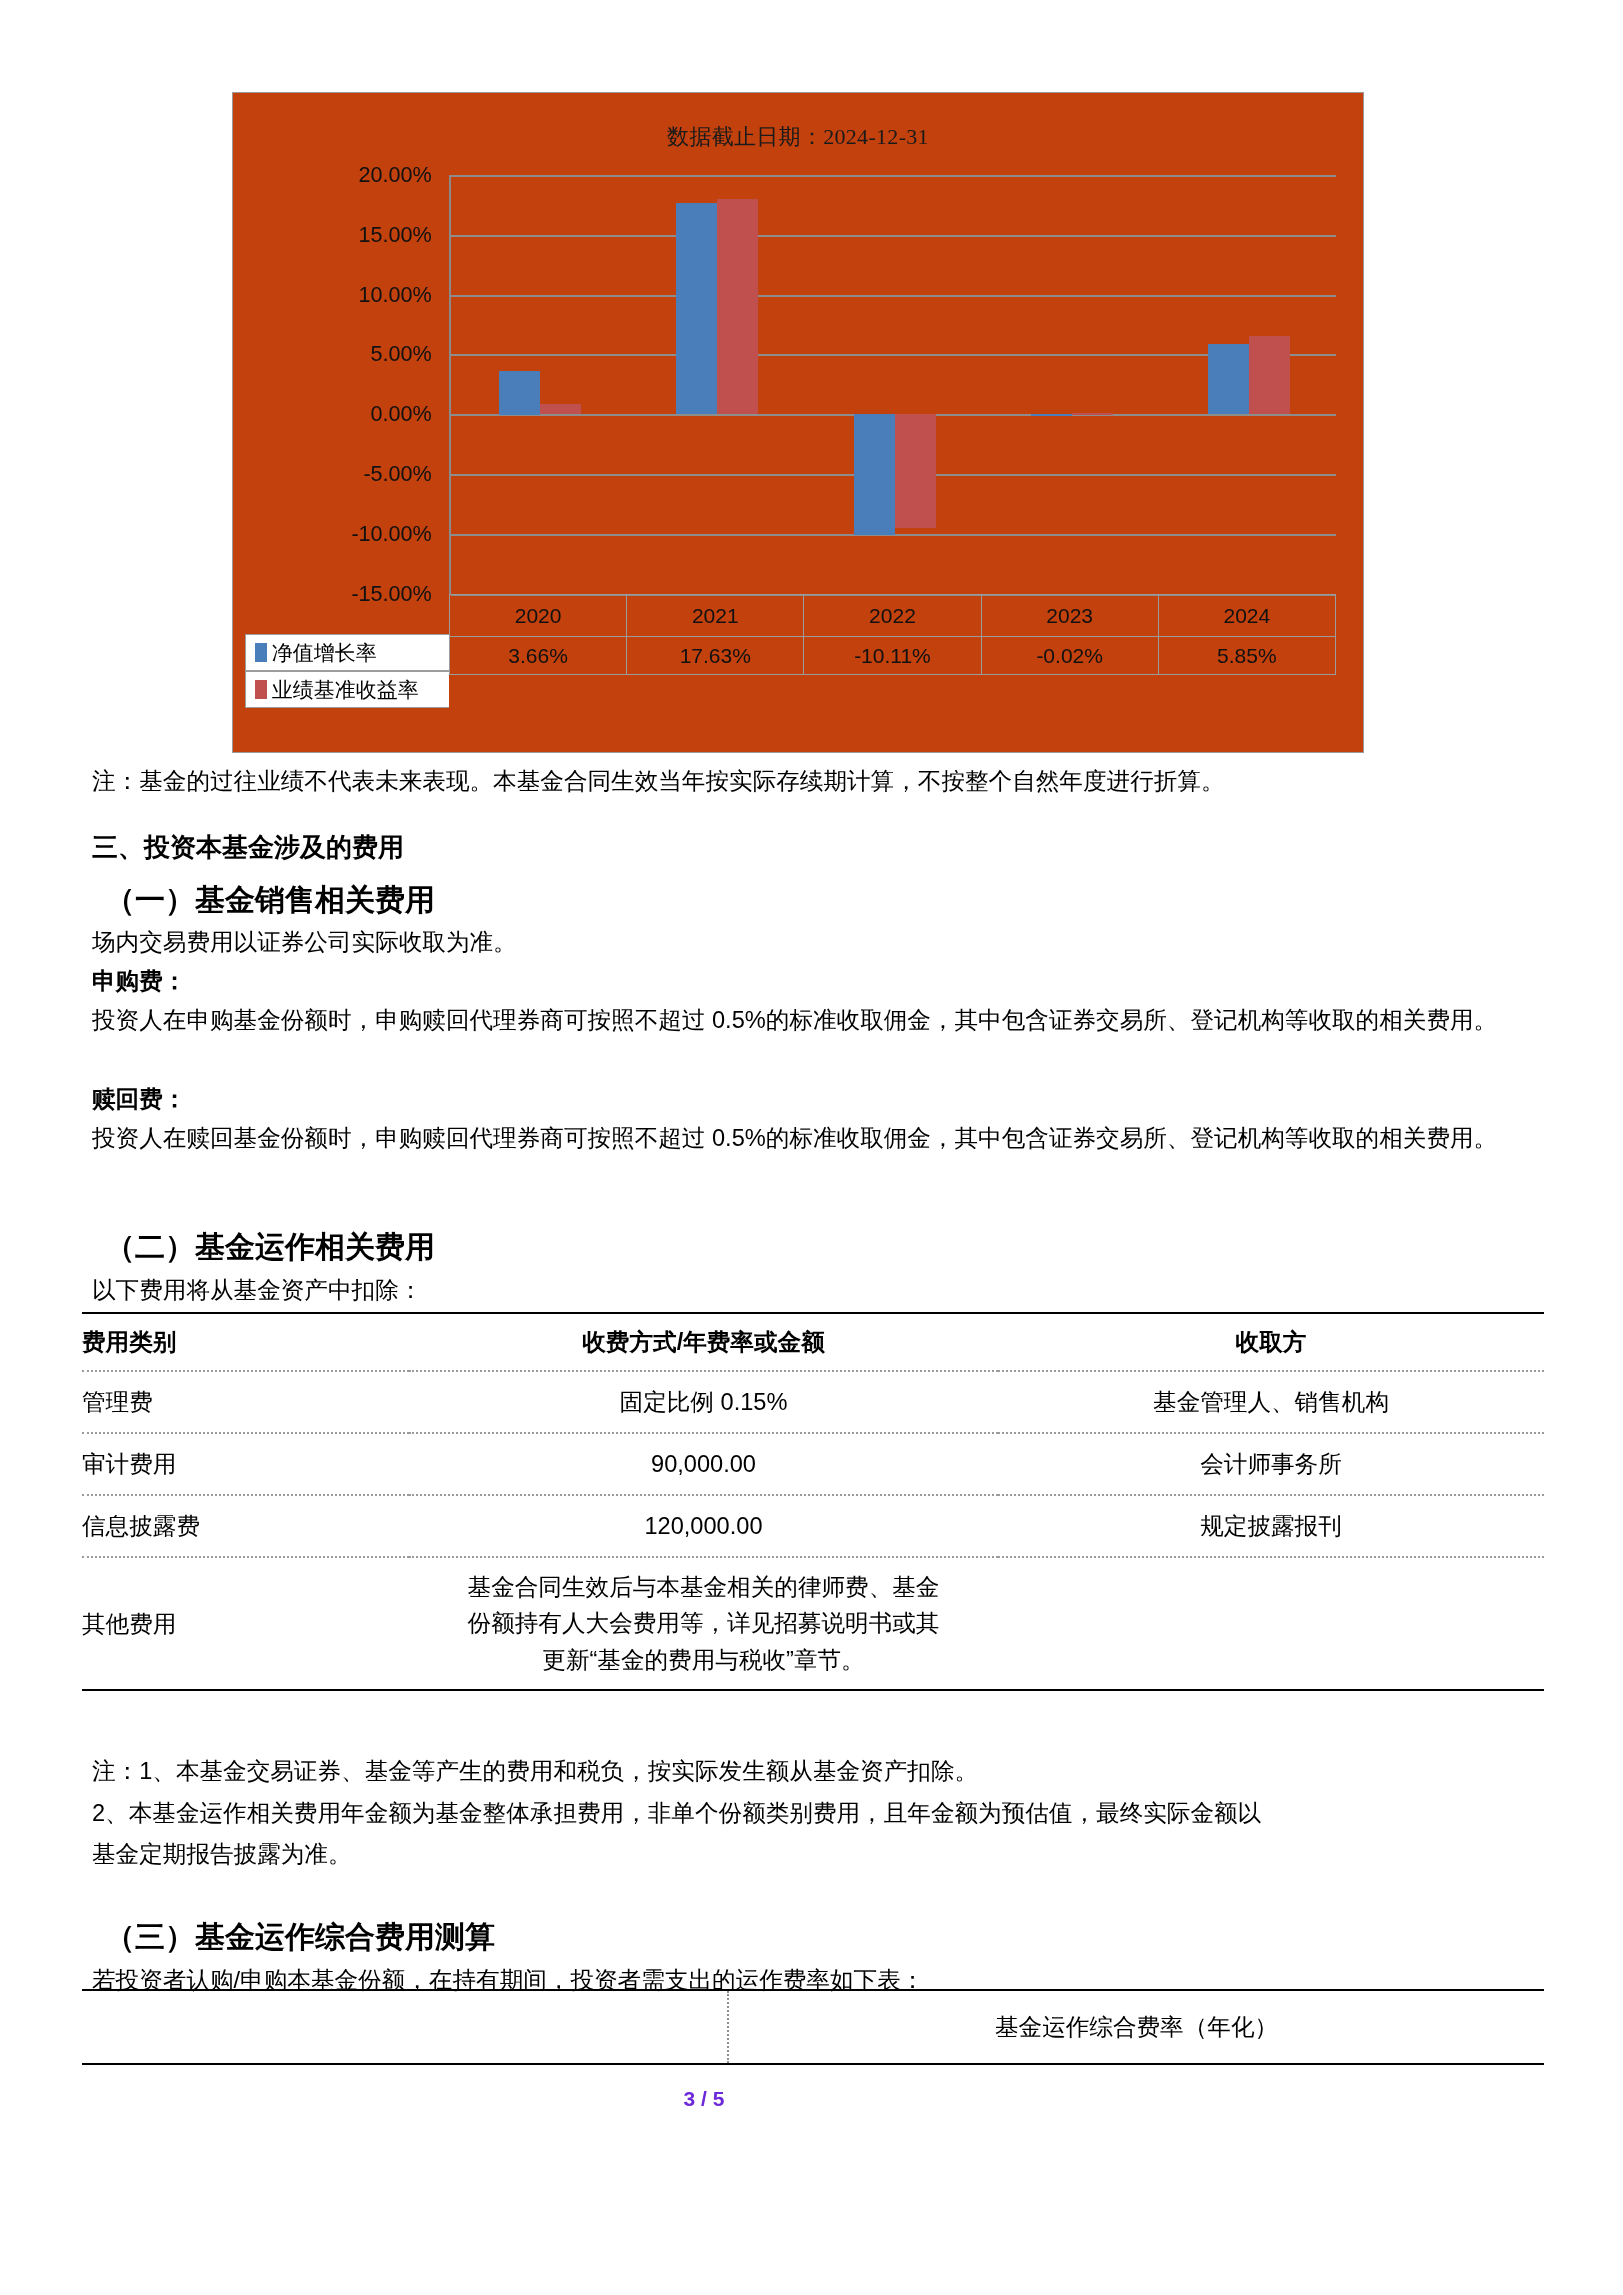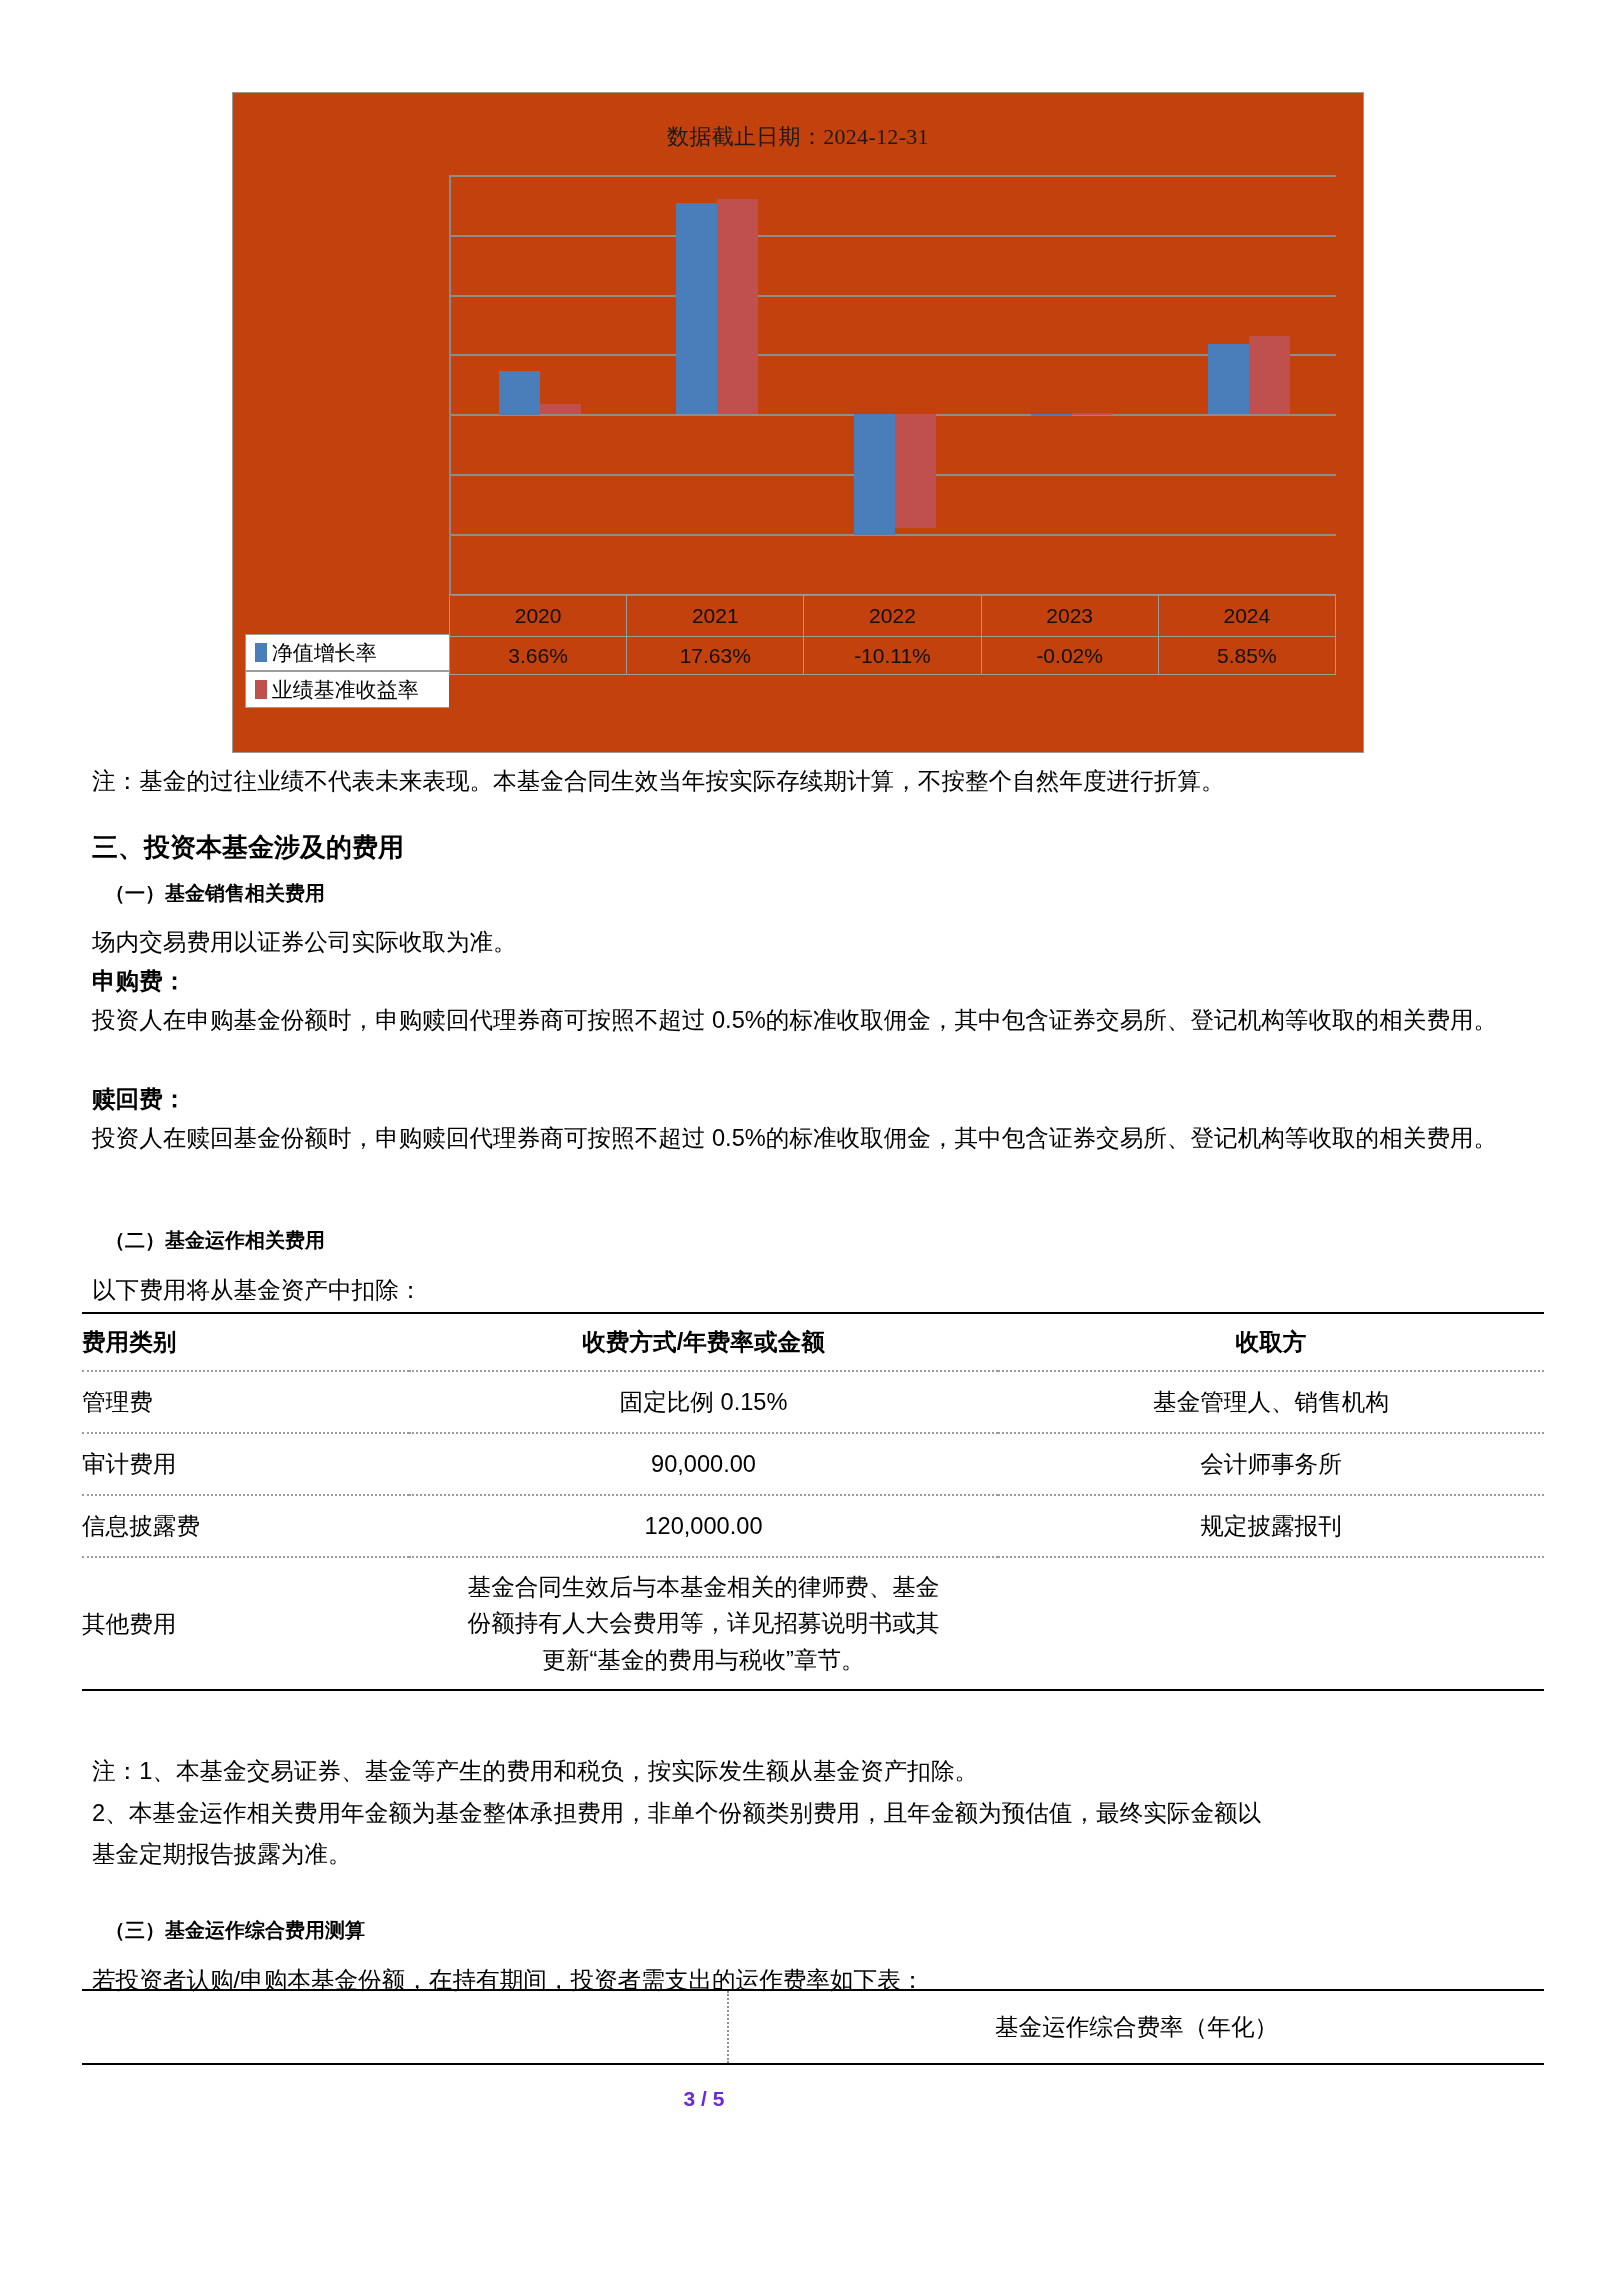--- a/index.html
+++ b/index.html
@@ -150,21 +150,21 @@
   }
   .h2 {
     position: absolute;
     font-size: 26px;
     font-weight: bold;
     color: #000;
     white-space: nowrap;
   }
   .h3 {
     position: absolute;
-    font-size: 20px;
+    font-size: 30px;
     font-weight: bold;
     color: #000;
     white-space: nowrap;
   }
   .para {
     position: absolute;
     font-size: 23.6px;
     line-height: 1.52;
     color: #000;
   }
@@ -241,20 +241,30 @@
 <body>
 
 <div class="page">
 
   <div class="chart-frame">
 
     <div class="chart-title">数据截止日期：2024-12-31</div>
 
     <div class="plot-wrap">
 
+      <div class="y-axis-labels" id="yaxis">
+          <div class="y-tick" style="top: 0px;">20.00%</div>
+          <div class="y-tick" style="top: 60px;">15.00%</div>
+          <div class="y-tick" style="top: 120px;">10.00%</div>
+          <div class="y-tick" style="top: 179px;">5.00%</div>
+          <div class="y-tick" style="top: 239px;">0.00%</div>
+          <div class="y-tick" style="top: 299px;">-5.00%</div>
+          <div class="y-tick" style="top: 359px;">-10.00%</div>
+          <div class="y-tick" style="top: 419px;">-15.00%</div>
+        </div>
 
       <div class="plot-area">
         <div id="gridlines">
             <div class="gridline" style="top: 0px;"></div>
             <div class="gridline" style="top: 60px;"></div>
             <div class="gridline" style="top: 120px;"></div>
             <div class="gridline" style="top: 179px;"></div>
             <div class="gridline" style="top: 239px;"></div>
             <div class="gridline" style="top: 299px;"></div>
             <div class="gridline" style="top: 359px;"></div>

